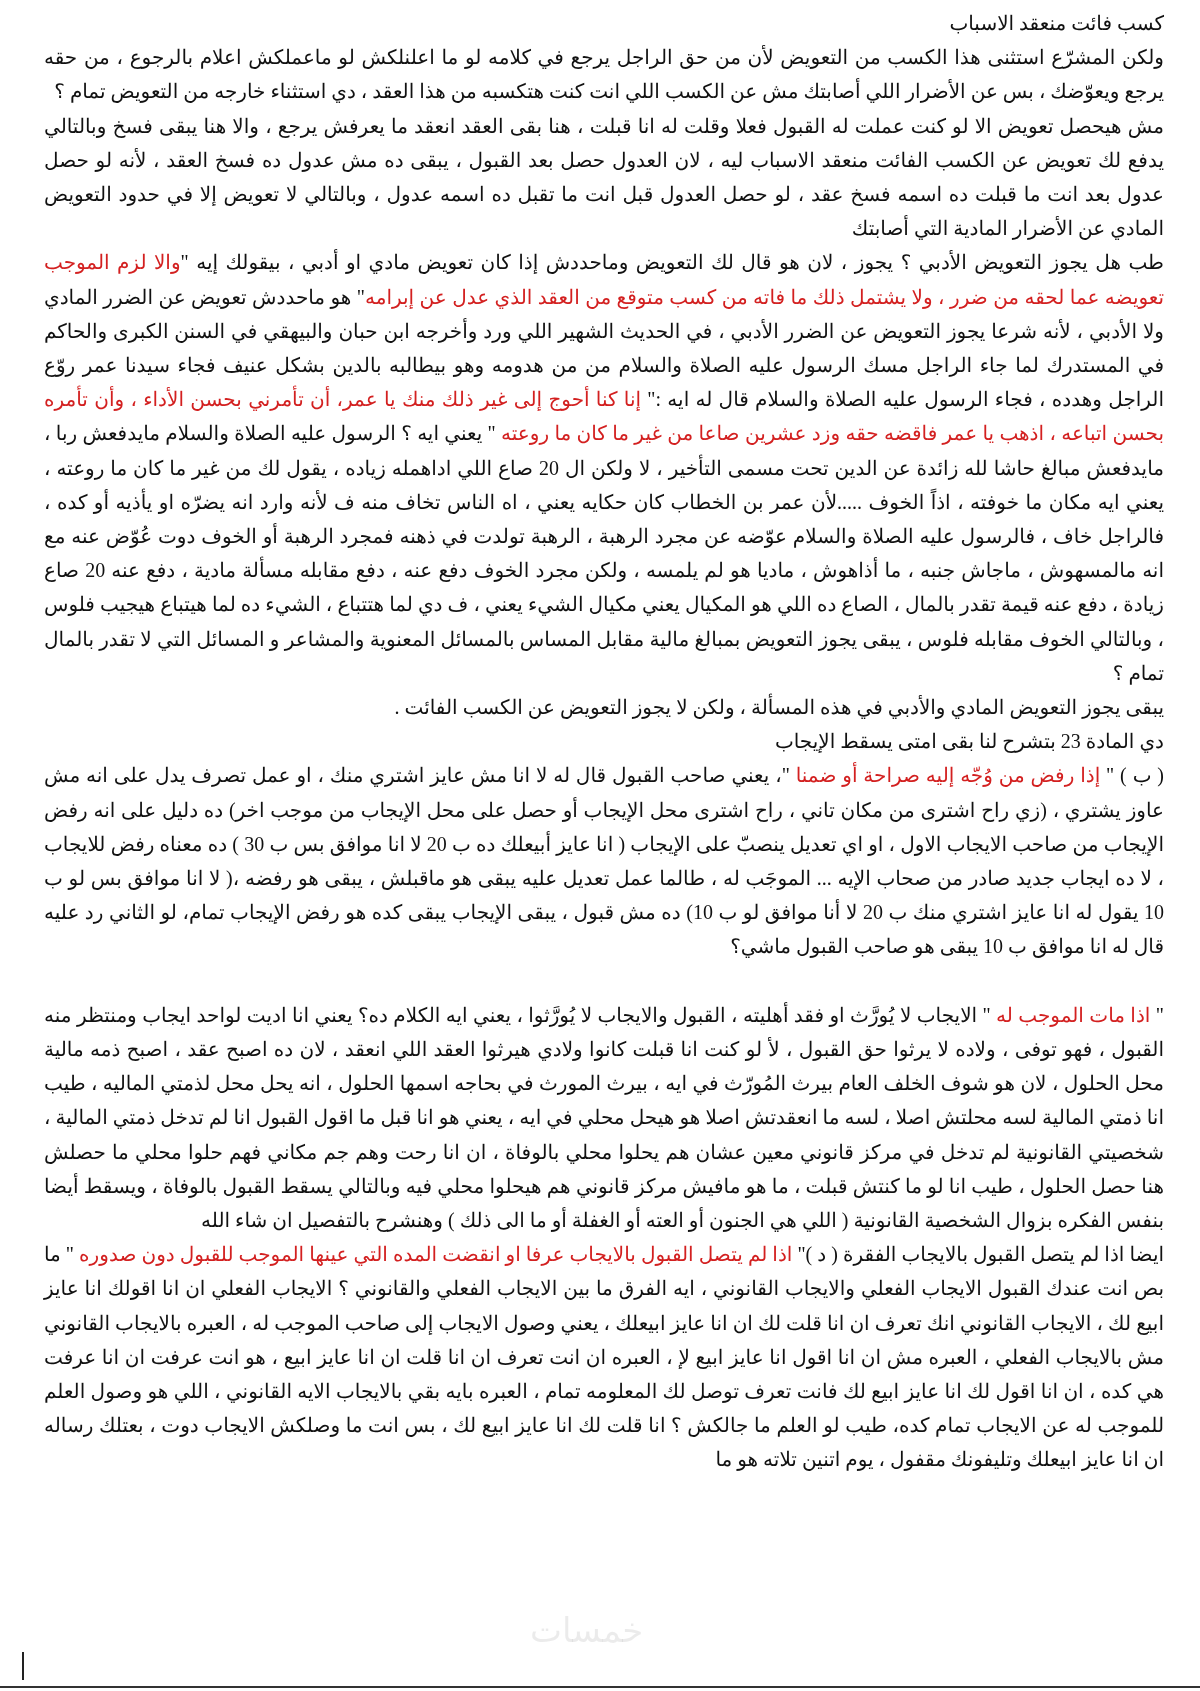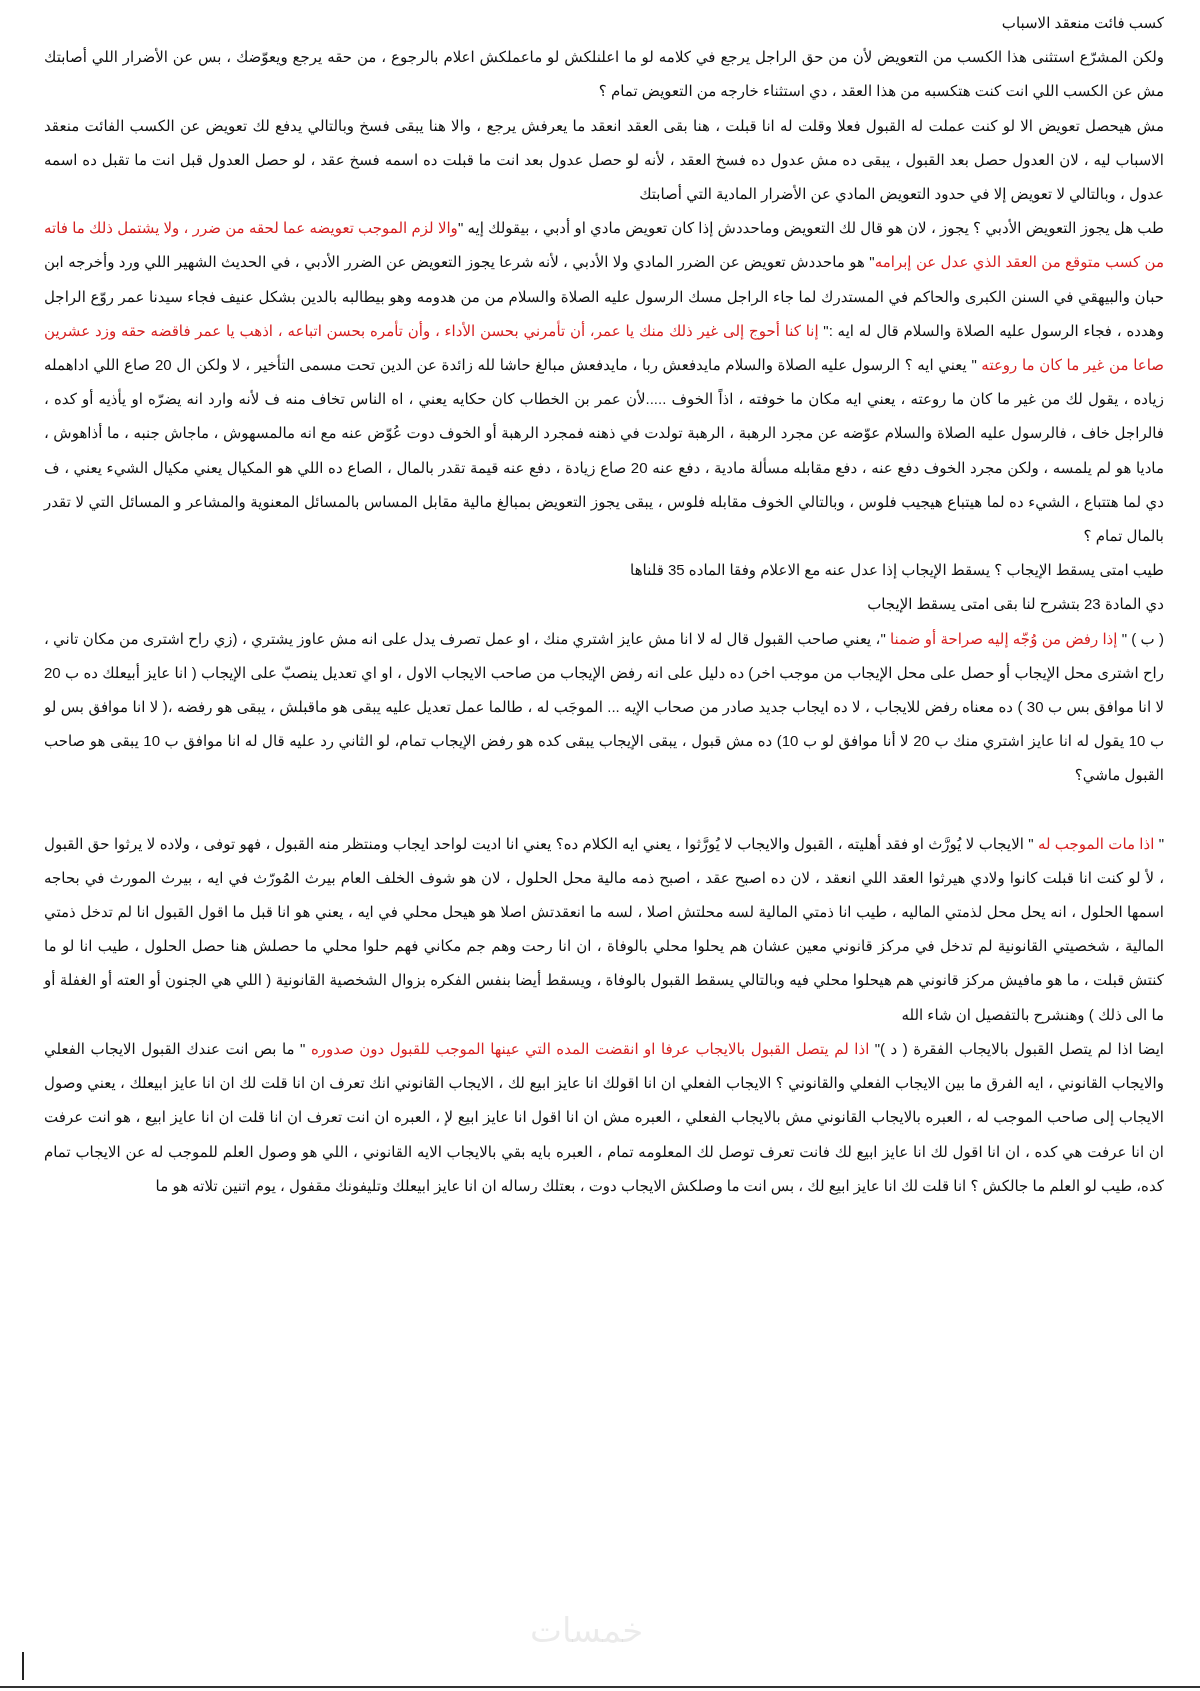--- a/index.html
+++ b/index.html
@@ -3,22 +3,22 @@
 <meta charset="utf-8">
 <style>
   html, body { margin: 0; padding: 0; background: #ffffff; }
   body { width: 1200px; height: 1691px; overflow: hidden; position: relative; }
   .page {
     position: absolute; left: 0; top: 0; width: 1200px; height: 1691px;
     background: #fff;
   }
   .doc {
     direction: rtl;
-    font-family: Liberation Sans, sans-serif;
-    font-size: 15px;
+    font-family: Liberation Serif, serif;
+    font-size: 20px;
     line-height: 34.2px;
     color: #111;
     padding: 6px 36px 0 44px;
     text-align: justify;
   }
   .doc p { margin: 0; }
   .hl { color: #d32020; }
   .gap { height: 34px; }
   .first { text-align: right; }
   .bottom-rule {
@@ -34,21 +34,21 @@
 </style>
 </head>
 <body>
 
 <div class="page">
   <div class="doc" id="doc">
       <p class="first"><span>كسب فائت منعقد الاسباب</span></p>
       <p><span>ولكن المشرّع استثنى هذا الكسب من التعويض لأن من حق الراجل يرجع في كلامه لو ما اعلنلكش لو ماعملكش اعلام بالرجوع ، من حقه يرجع ويعوّضك ، بس عن الأضرار اللي أصابتك مش عن الكسب اللي انت كنت هتكسبه من هذا العقد ، دي استثناء خارجه من التعويض تمام ؟</span></p>
       <p><span>مش هيحصل تعويض الا لو كنت عملت له القبول فعلا وقلت له انا قبلت ، هنا بقى العقد انعقد ما يعرفش يرجع ، والا هنا يبقى فسخ وبالتالي يدفع لك تعويض عن الكسب الفائت منعقد الاسباب ليه ، لان العدول حصل بعد القبول ، يبقى ده مش عدول ده فسخ العقد ، لأنه لو حصل عدول بعد انت ما قبلت ده اسمه فسخ عقد ، لو حصل العدول قبل انت ما تقبل ده اسمه عدول ، وبالتالي لا تعويض إلا في حدود التعويض المادي عن الأضرار المادية التي أصابتك</span></p>
       <p><span>طب هل يجوز التعويض الأدبي ؟ يجوز ، لان هو قال لك التعويض وماحددش إذا كان تعويض مادي او أدبي ، بيقولك إيه "</span><span class="hl">والا لزم الموجب تعويضه عما لحقه من ضرر ، ولا يشتمل ذلك ما فاته من كسب متوقع من العقد الذي عدل عن إبرامه</span><span>" هو ماحددش تعويض عن الضرر المادي ولا الأدبي ، لأنه شرعا يجوز التعويض عن الضرر الأدبي ، في الحديث الشهير اللي ورد وأخرجه ابن حبان والبيهقي في السنن الكبرى والحاكم في المستدرك لما جاء الراجل مسك الرسول عليه الصلاة والسلام من من هدومه وهو بيطالبه بالدين بشكل عنيف فجاء سيدنا عمر روّع الراجل وهدده ، فجاء الرسول عليه الصلاة والسلام قال له ايه :" </span><span class="hl">إنا كنا أحوج إلى غير ذلك منك يا عمر، أن تأمرني بحسن الأداء ، وأن تأمره بحسن اتباعه ، اذهب يا عمر فاقضه حقه وزد عشرين صاعا من غير ما كان ما روعته</span><span> " يعني ايه ؟ الرسول عليه الصلاة والسلام مايدفعش ربا ، مايدفعش مبالغ حاشا لله زائدة عن الدين تحت مسمى التأخير ، لا ولكن ال 20 صاع اللي اداهمله زياده ، يقول لك من غير ما كان ما روعته ، يعني ايه مكان ما خوفته ، اذاً الخوف .....لأن عمر بن الخطاب كان حكايه يعني ، اه الناس تخاف منه ف لأنه وارد انه يضرّه او يأذيه أو كده ، فالراجل خاف ، فالرسول عليه الصلاة والسلام عوّضه عن مجرد الرهبة ، الرهبة تولدت في ذهنه فمجرد الرهبة أو الخوف دوت عُوّض عنه مع انه مالمسهوش ، ماجاش جنبه ، ما أذاهوش ، ماديا هو لم يلمسه ، ولكن مجرد الخوف دفع عنه ، دفع مقابله مسألة مادية ، دفع عنه 20 صاع زيادة ، دفع عنه قيمة تقدر بالمال ، الصاع ده اللي هو المكيال يعني مكيال الشيء يعني ، ف دي لما هتتباع ، الشيء ده لما هيتباع هيجيب فلوس ، وبالتالي الخوف مقابله فلوس ، يبقى يجوز التعويض بمبالغ مالية مقابل المساس بالمسائل المعنوية والمشاعر و المسائل التي لا تقدر بالمال تمام ؟</span></p>
-      <p><span>طيب امتى يسقط الإيجاب ؟ يسقط الإيجاب إذا عدل عنه مع الاعلام وفقا الماده 35 قلناها</span></p>
+      <p><span>يبقى يجوز التعويض المادي والأدبي في هذه المسألة ، ولكن لا يجوز التعويض عن الكسب الفائت .</span></p>
       <p><span>دي المادة 23 بتشرح لنا بقى امتى يسقط الإيجاب</span></p>
       <p><span>( ب )   " </span><span class="hl">إذا رفض من وُجّه إليه صراحة أو ضمنا</span><span> "، يعني صاحب القبول قال له لا انا مش عايز اشتري منك ، او عمل تصرف يدل على انه مش عاوز يشتري ، (زي راح اشترى من مكان تاني ، راح اشترى محل الإيجاب أو حصل على محل الإيجاب من موجب اخر) ده دليل على انه رفض الإيجاب من صاحب الايجاب الاول ، او اي تعديل ينصبّ على الإيجاب ( انا عايز أبيعلك ده ب 20 لا انا موافق بس ب 30 ) ده معناه رفض للايجاب ، لا ده ايجاب جديد صادر من صحاب الإيه ... الموجَب له ، طالما عمل تعديل عليه يبقى هو ماقبلش ، يبقى هو رفضه ،( لا انا موافق بس لو ب 10 يقول له انا عايز اشتري منك ب 20 لا أنا موافق لو ب 10) ده مش قبول ، يبقى الإيجاب يبقى كده هو رفض الإيجاب تمام،  لو الثاني رد عليه قال له انا موافق ب 10 يبقى هو صاحب القبول ماشي؟</span></p>
       <div class="gap"></div>
       <p><span>" </span><span class="hl">اذا مات الموجب له</span><span> " الايجاب لا يُورَّث او فقد أهليته ، القبول والايجاب لا يُورَّثوا ، يعني ايه الكلام ده؟ يعني انا اديت لواحد ايجاب ومنتظر منه القبول ، فهو توفى ، ولاده لا يرثوا حق القبول ، لأ لو كنت انا قبلت كانوا ولادي هيرثوا العقد اللي انعقد ، لان ده اصبح عقد ، اصبح ذمه مالية محل الحلول ، لان هو شوف الخلف العام بيرث المُورّث في ايه ، بيرث المورث في بحاجه اسمها الحلول ، انه يحل محل لذمتي الماليه ، طيب انا ذمتي المالية لسه محلتش اصلا ، لسه ما انعقدتش اصلا هو هيحل محلي في ايه ، يعني هو انا قبل ما اقول القبول انا لم تدخل ذمتي المالية ، شخصيتي القانونية لم تدخل في مركز قانوني معين عشان هم يحلوا محلي بالوفاة ، ان انا رحت وهم جم مكاني فهم حلوا محلي ما حصلش هنا حصل الحلول ، طيب انا لو ما كنتش قبلت ، ما هو مافيش مركز قانوني هم هيحلوا محلي فيه وبالتالي يسقط القبول بالوفاة ، ويسقط أيضا بنفس الفكره بزوال الشخصية القانونية ( اللي هي الجنون أو العته أو الغفلة أو ما الى ذلك ) وهنشرح بالتفصيل ان شاء الله</span></p>
       <p><span>ايضا اذا لم يتصل القبول بالايجاب الفقرة ( د )" </span><span class="hl">اذا لم يتصل القبول بالايجاب عرفا او انقضت المده التي عينها الموجب للقبول دون صدوره</span><span> " ما بص انت عندك القبول الايجاب الفعلي والايجاب القانوني ، ايه الفرق ما بين الايجاب الفعلي والقانوني ؟ الايجاب الفعلي ان انا اقولك انا عايز ابيع لك ، الايجاب القانوني انك تعرف ان انا قلت لك ان انا عايز ابيعلك ، يعني وصول الايجاب إلى صاحب الموجب له ، العبره بالايجاب القانوني مش بالايجاب الفعلي ، العبره مش ان انا اقول انا عايز ابيع لإ ، العبره ان انت تعرف ان انا قلت ان انا عايز ابيع ، هو انت عرفت ان انا عرفت هي كده ، ان انا اقول لك انا عايز ابيع لك فانت تعرف توصل لك المعلومه تمام ، العبره بايه بقي بالايجاب الايه القانوني ، اللي هو وصول العلم للموجب له عن الايجاب تمام كده،  طيب لو العلم ما جالكش ؟ انا قلت لك انا عايز ابيع لك ، بس انت ما وصلكش الايجاب دوت ، بعتلك رساله ان انا عايز ابيعلك وتليفونك مقفول ، يوم اتنين تلاته هو ما</span></p>
     </div>
   <div class="watermark">خمسات</div>
   <div class="cursor-bar"></div>
   <div class="bottom-rule"></div>
 </div>

